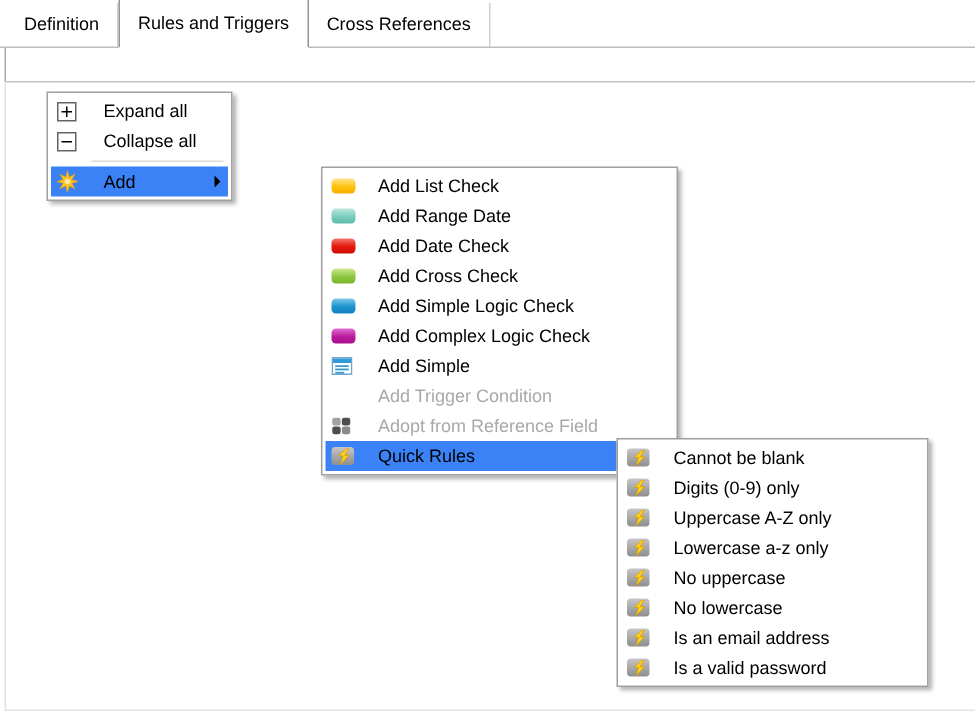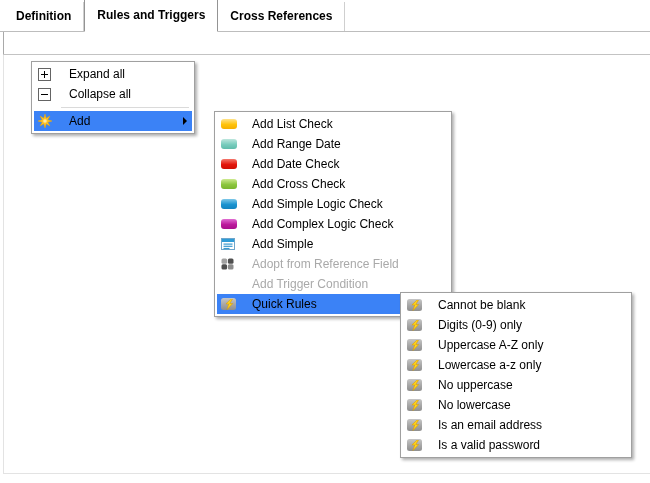--- a/index.html
+++ b/index.html
@@ -2,21 +2,21 @@
 <html><head>
 <meta charset="utf-8">
 <style>
   * { margin:0; padding:0; box-sizing:border-box; }
   html,body { width:650px; height:483px; background:#fff; overflow:hidden;
     font-family:"Liberation Sans", sans-serif; font-size:12px; color:#000; }
   .stage { position:relative; width:650px; height:483px; background:#fff; }
 
   
   .tabstrip { position:absolute; left:0; top:0; width:650px; height:32px;
-    display:flex; align-items:flex-end; border-bottom:1px solid #bdbdbd; padding-left:4px; background:#fff;font-weight:bold; }
+    display:flex; align-items:flex-end; border-bottom:1px solid #bdbdbd; padding-left:4px; background:#fff; }
   .tab { padding:7px 12px 8px; border-right:1px solid #cfcfcf; white-space:nowrap; cursor:default; }
   .tab.active { border:1px solid #949494; border-bottom:1px solid #fff; margin-bottom:-1px;
     padding:9px 12px 9px; background:#fff; }
 
   
   .vline-dark { position:absolute; left:3px; top:32px; width:1px; height:22px; background:#a9a9a9; }
   .hline-mid  { position:absolute; left:3px; top:54px; width:647px; height:1px; background:#c3c3c3; }
   .vline-light{ position:absolute; left:3px; top:55px; width:1px; height:418px; background:#e3e3e3; }
   .hline-light{ position:absolute; left:3px; top:473px; width:647px; height:1px; background:#e3e3e3; }
 
@@ -60,21 +60,21 @@
     <div class="tab">Definition</div>
     <div class="tab active">Rules and Triggers</div>
     <div class="tab">Cross References</div>
   </div>
 
   <div class="vline-dark"></div>
   <div class="hline-mid"></div>
   <div class="vline-light"></div>
   <div class="hline-light"></div>
 
-  <div class="menu" style="left:31px; top:61px; width:164px;">
+  <div class="menu" style="left:31px; top:61px; width:124px;">
     <div class="mi">
       <span class="ico">
         <span class="boxpm">
             <i class="h"></i>
             <i class="v"></i>
           </span>
       </span>
       <span class="lbl">Expand all</span>
     </div>
     <div class="mi">
@@ -141,48 +141,48 @@
           <rect x="0.5" y="0.5" width="13" height="11" fill="#fff" stroke="#6ea6cc"></rect>
           <rect x="1" y="1" width="12" height="3" fill="#2e9bd6"></rect>
           <rect x="2.5" y="5.5" width="9" height="1.2" fill="#3a9ad0"></rect>
           <rect x="2.5" y="7.7" width="9" height="1.2" fill="#3a9ad0"></rect>
           <rect x="2.5" y="9.9" width="6" height="1.2" fill="#3a9ad0"></rect>
         </svg>
       </span>
       <span class="lbl">Add Simple</span>
     </div>
     <div class="mi dis">
+      <span class="ico"></span>
+      <span class="lbl">Add Trigger Condition</span>
+    </div>
+    <div class="mi dis">
       <span class="ico">
         <svg width="13" height="12" viewBox="0 0 13 12">
           <rect x="0.5" y="0.5" width="5.6" height="5.2" rx="1.5" fill="#a2a2a2"></rect>
           <rect x="6.9" y="0.5" width="5.6" height="5.2" rx="1.5" fill="#4f4f4f"></rect>
           <rect x="0.5" y="6.3" width="5.6" height="5.2" rx="1.5" fill="#4f4f4f"></rect>
           <rect x="6.9" y="6.3" width="5.6" height="5.2" rx="1.5" fill="#8c8c8c"></rect>
         </svg>
       </span>
       <span class="lbl">Adopt from Reference Field</span>
     </div>
-    <div class="mi dis">
-      <span class="ico"></span>
-      <span class="lbl">Add Trigger Condition</span>
-    </div>
     <div class="mi hl">
       <span class="ico">
         <span class="boltbox">
           <svg width="11" height="11" viewBox="0 0 12 12">
             <polygon points="8.6,0 3.2,5.4 6.2,5.4 4.4,11.5 10.6,4.9 7.4,4.9 10.4,0" fill="#ffd21c" stroke="#d89c00" stroke-width="0.6"></polygon>
           </svg>
         </span>
       </span>
       <span class="lbl">Quick Rules</span>
       <span class="arrow"></span>
     </div>
   </div>
 
-  <div class="menu" style="left:400px; top:292px; width:232px;">
+  <div class="menu" style="left:411px; top:292px; width:208px;">
     <div class="mi">
       <span class="ico">
           <span class="boltbox">
             <svg width="11" height="11" viewBox="0 0 12 12">
               <polygon points="8.6,0 3.2,5.4 6.2,5.4 4.4,11.5 10.6,4.9 7.4,4.9 10.4,0" fill="#ffd21c" stroke="#d89c00" stroke-width="0.6"></polygon>
             </svg>
           </span>
         </span>
       <span class="lbl">Cannot be blank</span>
     </div>

